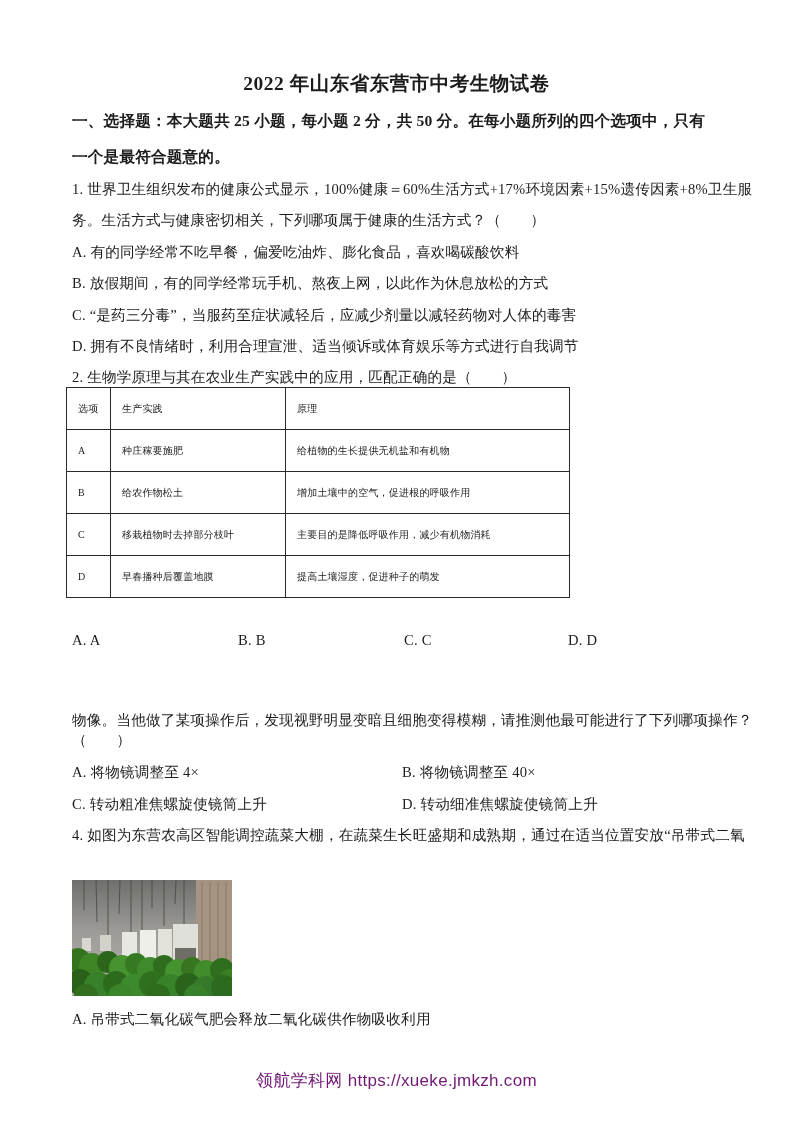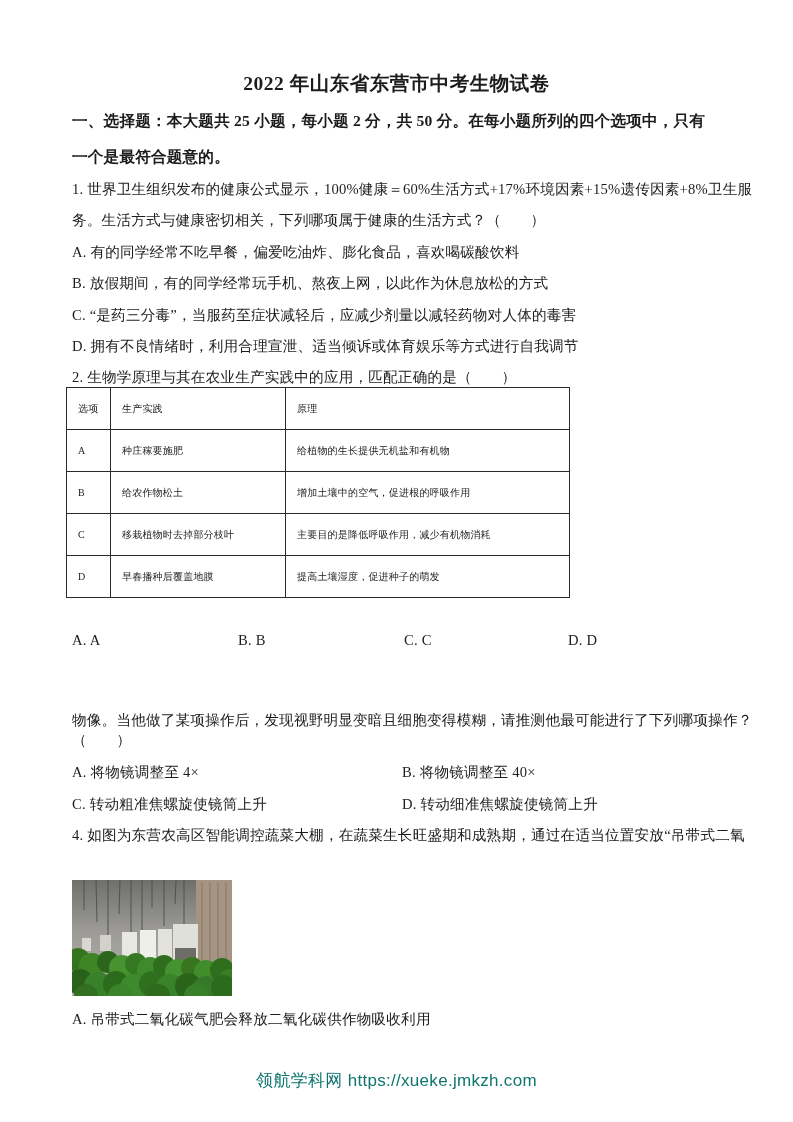--- a/index.html
+++ b/index.html
@@ -51,21 +51,21 @@
     position:absolute;
     top:880px; left:72px;
     width:160px; height:116px;
   }
   .footer {
     position:absolute;
     top:1069px; left:0; width:100%;
     text-align:center;
     font-family:"Liberation Sans","DejaVu Sans",sans-serif;
     font-size:17px;
-    color:#0f766e;
+    color:#701a75;
     letter-spacing:0.3px;
   }
 </style>
 </head>
 <body>
 
 <div class="page">
 
   <div class="title">2022 年山东省东营市中考生物试卷</div>
 

